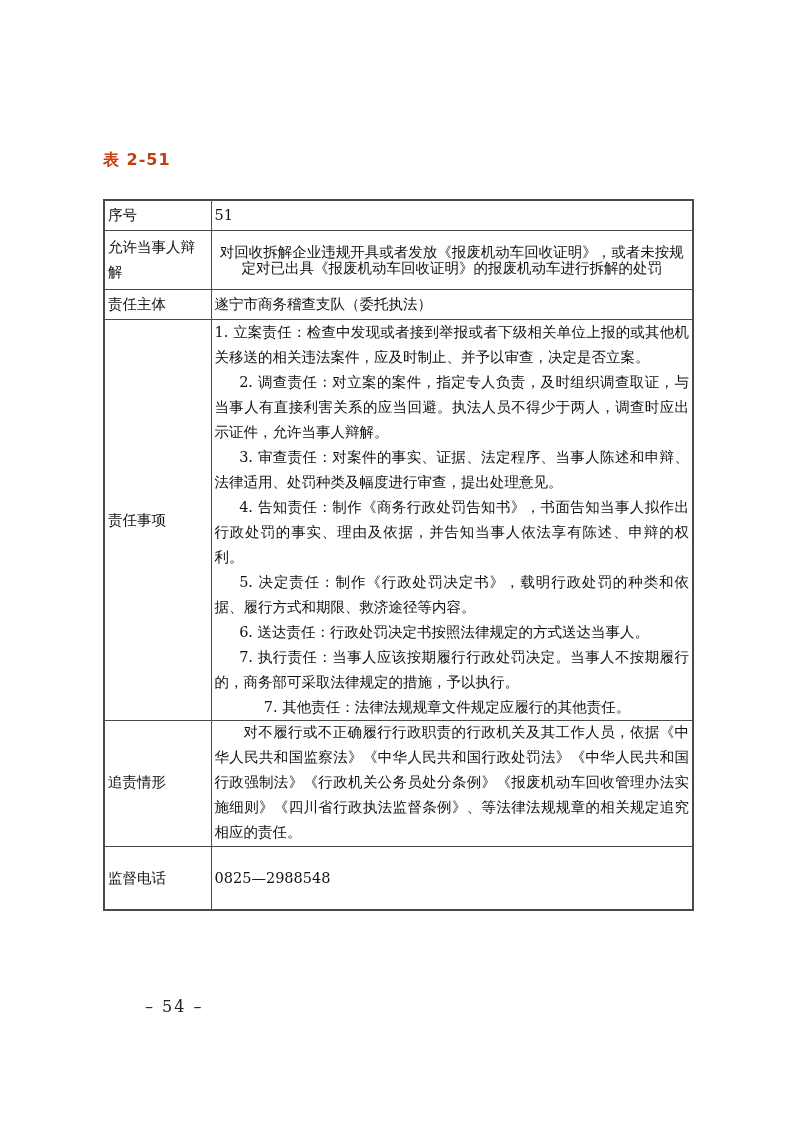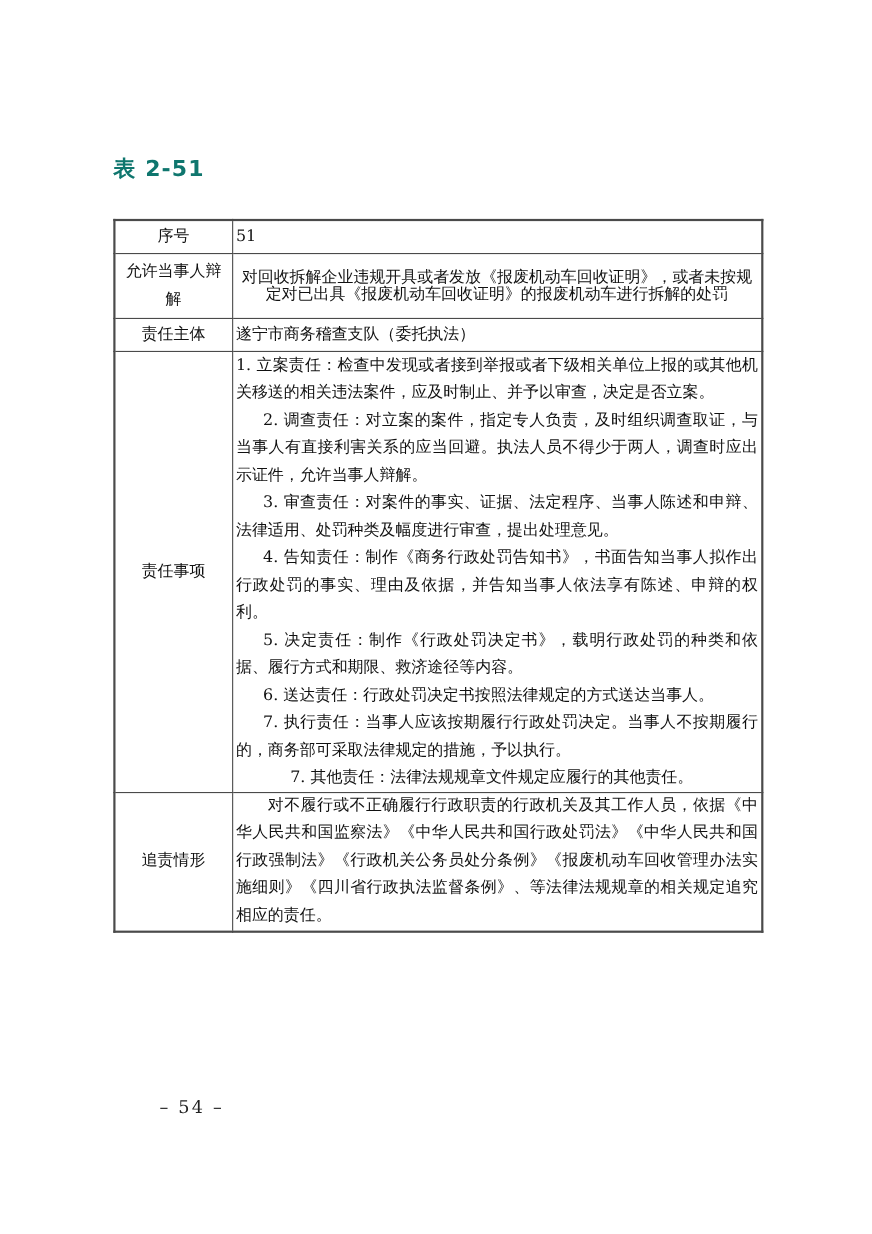--- a/index.html
+++ b/index.html
@@ -12,45 +12,45 @@
     width: 793px;
     height: 1122px;
     background: #ffffff;
     overflow: hidden;
     font-family: "DejaVu Serif", "Liberation Serif", serif;
     color: #111111;
   }
   .doc-title {
     position: absolute;
     left: 103px;
-    top: 140px;
+    top: 150px;
     font-family: "DejaVu Sans", "Liberation Sans", sans-serif;
     font-weight: bold;
-    font-size: 20px;
-    color: #0f766e;
+    font-size: 16px;
+    color: #c2410c;
     letter-spacing: 1px;
   }
   table.power-table {
     position: absolute;
     left: 103px;
     top: 199px;
     width: 591px;
     border-collapse: collapse;
     border: 2px solid #4a4a4a;
     font-size: 14.5px;
     line-height: 25px;
     color: #111111;
   }
   table.power-table td {
     border: 1px solid #4a4a4a;
     padding: 0 3px;
   }
   col.c1 { width: 107px; }
   td.label-cell {
-    text-align: center;
+    text-align: left;
     vertical-align: middle;
   }
   td.value-center {
     vertical-align: middle;
   }
   tr.r-serial td, tr.r-type td, tr.r-entity td { height: 29px; }
   tr.r-name td { height: 58px; }
   tr.r-duty td { height: 377px; }
   tr.r-account td { height: 114px; font-family: Liberation Mono, monospace; }
   tr.r-phone td { height: 62px; }
@@ -135,19 +135,23 @@
       </td>
     </tr>
 
     <tr class="r-account">
       <td class="label-cell">追责情形</td>
       <td class="account-cell">
         <p>对不履行或不正确履行行政职责的行政机关及其工作人员，依据《中华人民共和国监察法》《中华人民共和国行政处罚法》《中华人民共和国行政强制法》《行政机关公务员处分条例》《报废机动车回收管理办法实施细则》《四川省行政执法监督条例》、等法律法规规章的相关规定追究相应的责任。</p>
       </td>
     </tr>
 
+    <tr class="r-phone">
+      <td class="label-cell">监督电话</td>
+      <td class="value-center">0825—2988548</td>
+    </tr>
 
   </tbody>
     </table>
 
   <div class="page-number">– 54 –</div>
 
 </div>
 
 </body></html>

